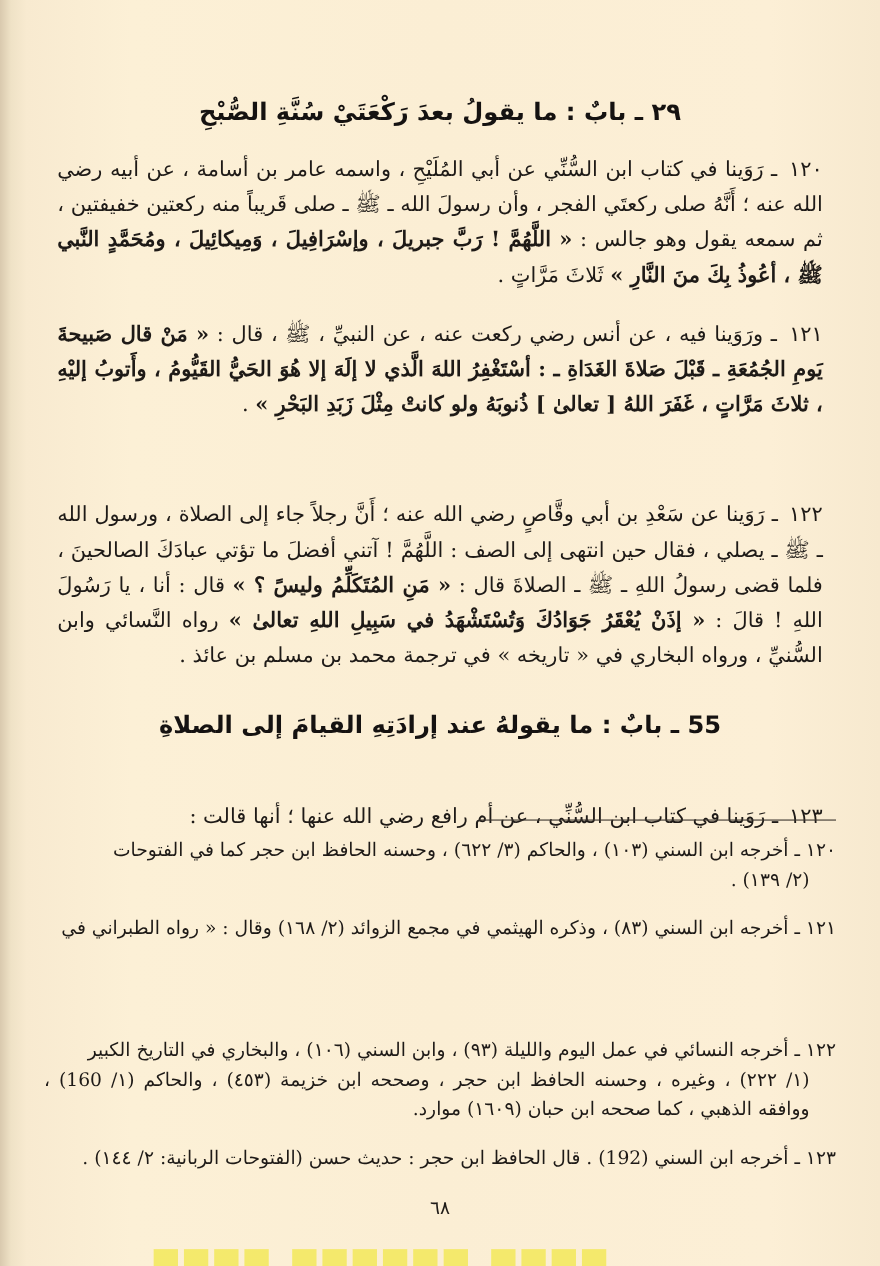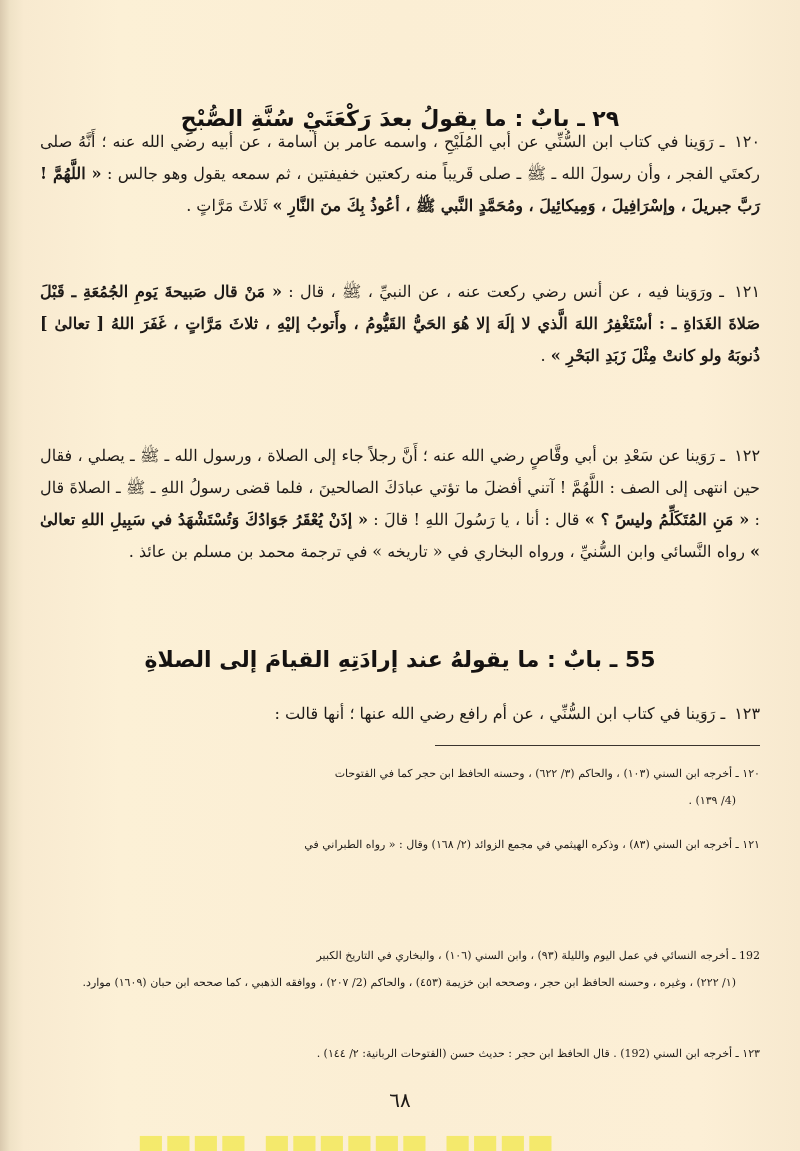--- a/index.html
+++ b/index.html
@@ -34,55 +34,55 @@
       font-weight: bold;
       font-size: 22px;
       line-height: 30px;
       color: #151211;
     }
     .para {
       position: absolute;
       left: 0;
       right: 0;
       font-family: "DejaVu Serif", serif;
-      font-size: 16px;
+      font-size: 19px;
       line-height: 32px;
       text-align: justify;
       text-align-last: right;
-      margin: 0;
+      margin: 12px;
     }
     .para .num { padding-left: 4px; }
     .para .quote { font-weight: bold; }
     .separator {
       position: absolute;
       top: 745px;
       right: 0;
       width: 325px;
       height: 0;
       border-top: 1.5px solid #3a342e;
     }
     .footnote {
       position: absolute;
       left: 0;
       right: 0;
       font-family: "DejaVu Serif", serif;
-      font-size: 11px;
+      font-size: 17px;
       line-height: 27px;
       text-align: justify;
       text-align-last: right;
       margin: 0;
     }
     .footnote .cont { padding-right: 24px; display: block; }
     .page-number {
       position: absolute;
       left: 0;
       right: 0;
       top: 1088px;
       text-align: center;
-      font-size: 20px;
+      font-size: 17px;
       font-family: "DejaVu Serif", serif;
     }
     .watermark {
       position: absolute;
       left: 140px;
       top: 1143px;
       width: 520px;
       height: 20px;
       color: #f3e95a;
       font-family: "DejaVu Sans", sans-serif;
@@ -94,21 +94,21 @@
       opacity: 0.85;
       direction: ltr;
       white-space: nowrap;
     }
   </style>
 </head>
 <body>
 
 <div class="page">
 
-  <div class="chapter-heading" style="top:88px;margin-top:16px;">٢٩ ـ بابٌ : ما يقولُ بعدَ رَكْعَتَيْ سُنَّةِ الصُّبْحِ</div>
+  <div class="chapter-heading" style="top:88px;">٢٩ ـ بابٌ : ما يقولُ بعدَ رَكْعَتَيْ سُنَّةِ الصُّبْحِ</div>
 
   <p class="para" style="top:126px;">
     <span class="num">١٢٠</span>
     <span>ـ رَوَينا في كتاب ابن السُّنِّي عن أبي المُلَيْحِ ، واسمه عامر بن أسامة ، عن أبيه رضي الله عنه ؛ أَنَّهُ صلى ركعتَي الفجر ، وأن رسولَ الله ـ ﷺ ـ صلى قَريباً منه ركعتين خفيفتين ، ثم سمعه يقول وهو جالس : </span>
     <span class="quote">« اللَّهُمَّ ! رَبَّ جبريلَ ، وإسْرَافِيلَ ، وَمِيكائِيلَ ، ومُحَمَّدٍ النَّبي ﷺ ، أعُوذُ بِكَ منَ النَّارِ »</span>
     <span> ثَلاثَ مَرَّاتٍ .</span>
   </p>
 
   <p class="para" style="top:276px;">
     <span class="num">١٢١</span>
@@ -122,39 +122,39 @@
     <span class="num">١٢٢</span>
     <span>ـ رَوَينا عن سَعْدِ بن أبي وقَّاصٍ رضي الله عنه ؛ أَنَّ رجلاً جاء إلى الصلاة ، ورسول الله ـ ﷺ ـ يصلي ، فقال حين انتهى إلى الصف : اللَّهُمَّ ! آتني أفضلَ ما تؤتي عبادَكَ الصالحينَ ، فلما قضى رسولُ اللهِ ـ ﷺ ـ الصلاةَ قال : </span>
     <span class="quote">« مَنِ المُتَكَلِّمُ وليسً ؟ »</span>
     <span> قال : أنا ، يا رَسُولَ اللهِ ! قالَ : </span>
     <span class="quote">« إذَنْ يُعْقَرُ جَوَادُكَ وَتُسْتَشْهَدُ في سَبِيلِ اللهِ تعالىٰ »</span>
     <span> رواه النَّسائي وابن السُّنيِّ ، ورواه البخاري في « تاريخه » في ترجمة محمد بن مسلم بن عائذ .</span>
   </p>
 
   <div class="chapter-heading" style="top:645px;">55 ـ بابٌ : ما يقولهُ عند إرادَتِهِ القيامَ إلى الصلاةِ</div>
 
-  <p class="para" style="top:698px;">
+  <p class="para" style="top:714px;">
     <span class="num">١٢٣</span>
     <span>ـ رَوَينا في كتاب ابن السُّنِّي ، عن أم رافع رضي الله عنها ؛ أنها قالت :</span>
   </p>
 
   <div class="separator"></div>
 
   <p class="footnote" style="top:760px;">
     <span>١٢٠ ـ أخرجه ابن السني (١٠٣) ، والحاكم (٣/ ٦٢٢) ، وحسنه الحافظ ابن حجر كما في الفتوحات</span>
-    <span class="cont">(4/ ١٣٩) .</span>
+    <span class="cont">(٢/ ١٣٩) .</span>
   </p>
 
   <p class="footnote" style="top:831px;">
     <span>١٢١ ـ أخرجه ابن السني (٨٣) ، وذكره الهيثمي في مجمع الزوائد (٢/ ١٦٨) وقال : « رواه الطبراني في</span>
   </p>
 
   <p class="footnote" style="top:942px;">
-    <span>192 ـ أخرجه النسائي في عمل اليوم والليلة (٩٣) ، وابن السني (١٠٦) ، والبخاري في التاريخ الكبير</span>
-    <span class="cont">(١/ ٢٢٢) ، وغيره ، وحسنه الحافظ ابن حجر ، وصححه ابن خزيمة (٤٥٣) ، والحاكم (2/ ٢٠٧) ، ووافقه الذهبي ، كما صححه ابن حبان (١٦٠٩) موارد.</span>
+    <span>١٢٢ ـ أخرجه النسائي في عمل اليوم والليلة (٩٣) ، وابن السني (١٠٦) ، والبخاري في التاريخ الكبير</span>
+    <span class="cont">(١/ ٢٢٢) ، وغيره ، وحسنه الحافظ ابن حجر ، وصححه ابن خزيمة (٤٥٣) ، والحاكم (١/ 160) ، ووافقه الذهبي ، كما صححه ابن حبان (١٦٠٩) موارد.</span>
   </p>
 
   <p class="footnote" style="top:1040px;">
     <span>١٢٣ ـ أخرجه ابن السني (192) . قال الحافظ ابن حجر : حديث حسن (الفتوحات الربانية: ٢/ ١٤٤) .</span>
   </p>
 
   <div class="page-number">٦٨</div>
 </div>
 
 <div class="watermark">▀▀▀▀ ▀▀▀▀▀▀ ▀▀▀▀</div>

